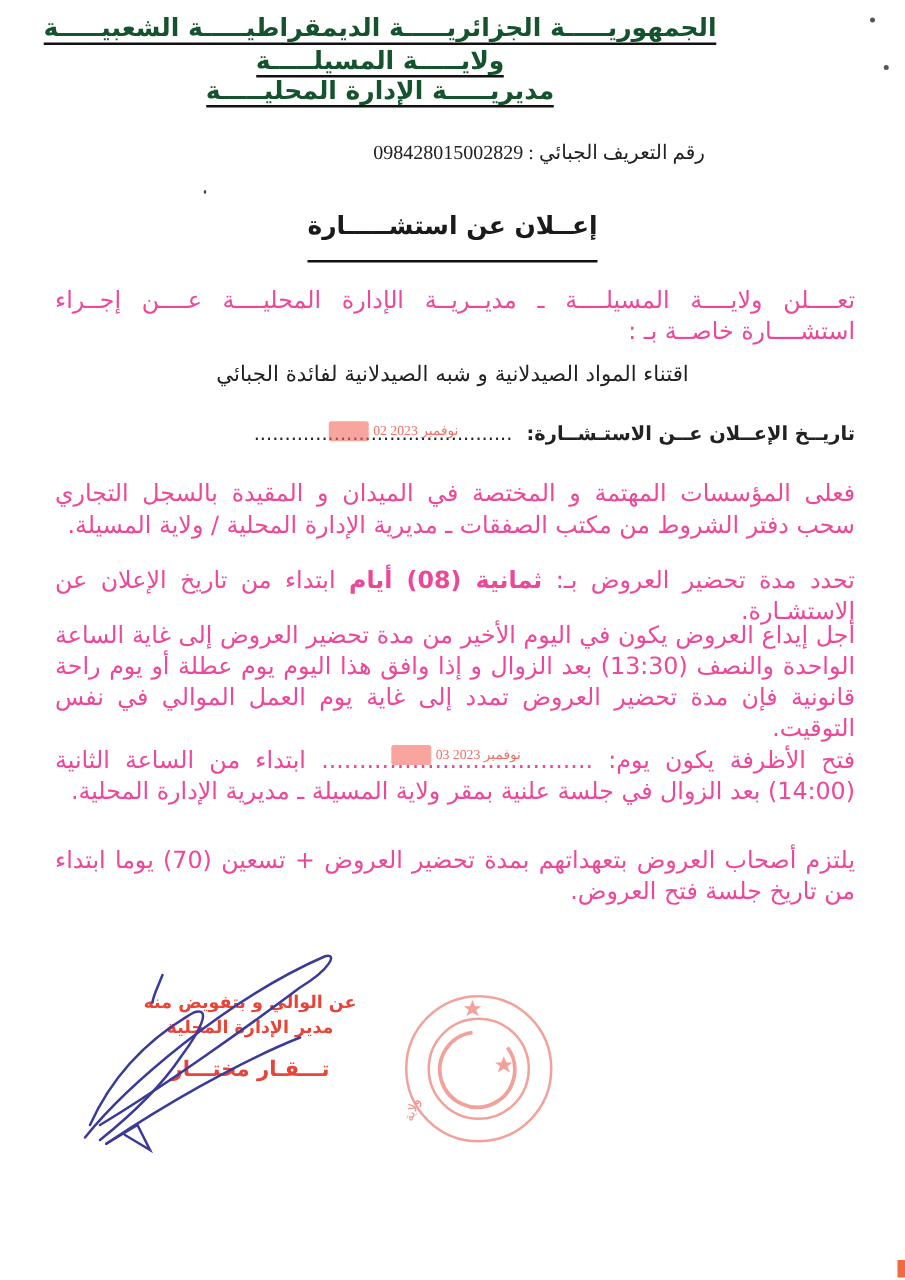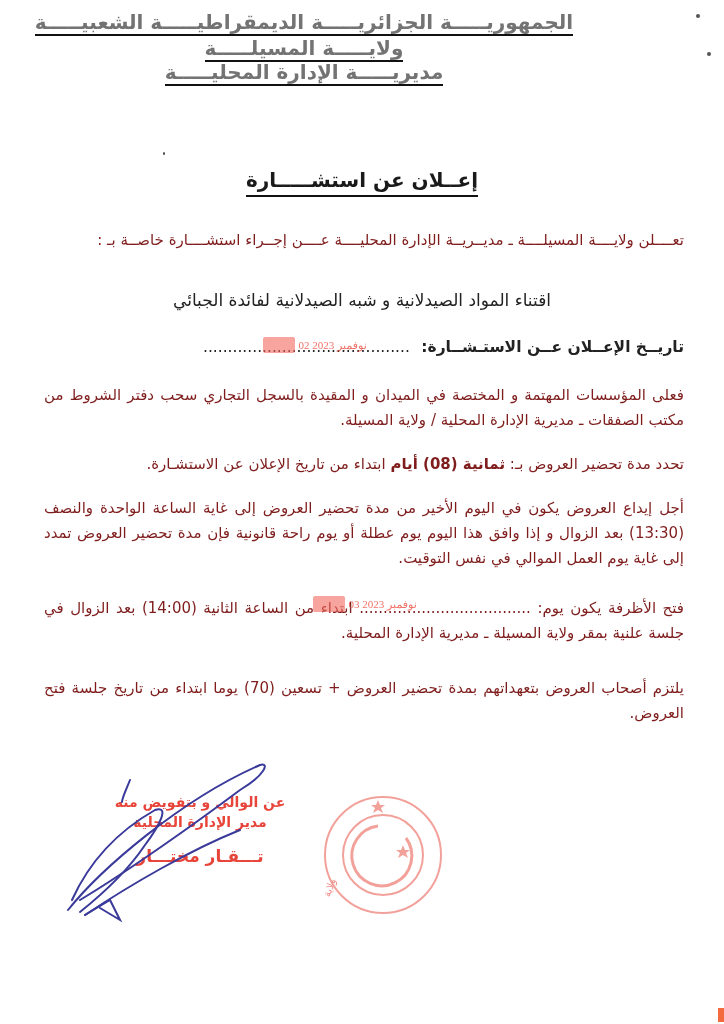--- a/index.html
+++ b/index.html
@@ -2,29 +2,29 @@
 <html><head>
   <meta charset="utf-8">
   <style>
     html, body { margin: 0; padding: 0; background: #ffffff; }
     body {
       width: 724px; height: 1024px; position: relative; overflow: hidden;
       font-family: "DejaVu Sans", "Liberation Sans", sans-serif;
       color: #1a1a1a;
     }
     .page { position: absolute; left: 0; top: 0; width: 724px; height: 1024px; direction: rtl; }
-    .hdr { position: absolute; left: 0; width: 608px; text-align: center; font-weight: bold; color: #737373; }
+    .hdr { position: absolute; left: 0; width: 608px; text-align: center; font-weight: bold; color: #14532d; }
     .hdr span { display: inline-block; border-bottom: 2px solid #111; line-height: 1.15; padding-bottom: 0px; }
     #h1 { top: 10px; font-size: 20px; }
     #h2 { top: 36px; font-size: 20px; }
     #h3 { top: 60px; font-size: 20px; }
     .taxid { position: absolute; right: 160px; top: 112px; font-size: 16px; font-family: "Liberation Serif", serif; color: #222; }
     .title { position: absolute; left: 0; width: 724px; top: 168px; text-align: center; font-size: 20px; font-weight: bold; }
-    .title span { border-bottom: 2px solid #111; padding-bottom: 3px; }
-    .para { position: absolute; right: 40px; left: 44px; font-size: 15px; line-height: 25px; text-align: justify; text-align-last: right; color: #7f1d1d; }
+    .title span { border-bottom: 2px solid #111; padding-bottom: 16px; }
+    .para { position: absolute; right: 40px; left: 44px; font-size: 19px; line-height: 25px; text-align: justify; text-align-last: right; color: #ec4899; }
     #p1 { top: 228px; letter-spacing: 0.5px; }
     .subject { position: absolute; left: 0; width: 724px; top: 290px; text-align: center; font-size: 17px; color: #222; }
     .datelabel { position: absolute; right: 40px; top: 338px; font-size: 15.5px; font-weight: bold; color: #222; }
     .datelabel .dots { font-weight: normal; letter-spacing: 0.5px; margin-right: 6px; }
     #p2 { top: 383px; }
     #p3 { top: 452px; }
     #p3 b { font-weight: bold; }
     #p4 { top: 496px; }
     #p5 { top: 596px; }
     #p6 { top: 676px; }
@@ -50,20 +50,24 @@
   <div class="hdr" id="h1">
     <span>الجمهوريـــــة الجزائريـــــة الديمقراطيـــــة الشعبيـــــة</span>
   </div>
   <div class="hdr" id="h3">
     <span>مديريـــــة الإدارة المحليـــــة</span>
   </div>
   <div class="hdr" id="h2">
     <span>ولايـــــة المسيلـــــة</span>
   </div>
 
+  <div class="taxid">
+    <span>رقم التعريف الجبائي :</span>
+    <span>098428015002829</span>
+  </div>
 
   <div class="title">
     <span>إعــلان عن استشـــــارة</span>
   </div>
 
   <div class="para" id="p1">تعــــلن ولايــــة المسيلــــة ـ مديــريــة الإدارة المحليــــة عــــن إجــراء استشــــارة خاصــة بـ :</div>
 
   <div class="subject">اقتناء المواد الصيدلانية و شبه الصيدلانية لفائدة الجبائي</div>
 
   <div class="datelabel">

